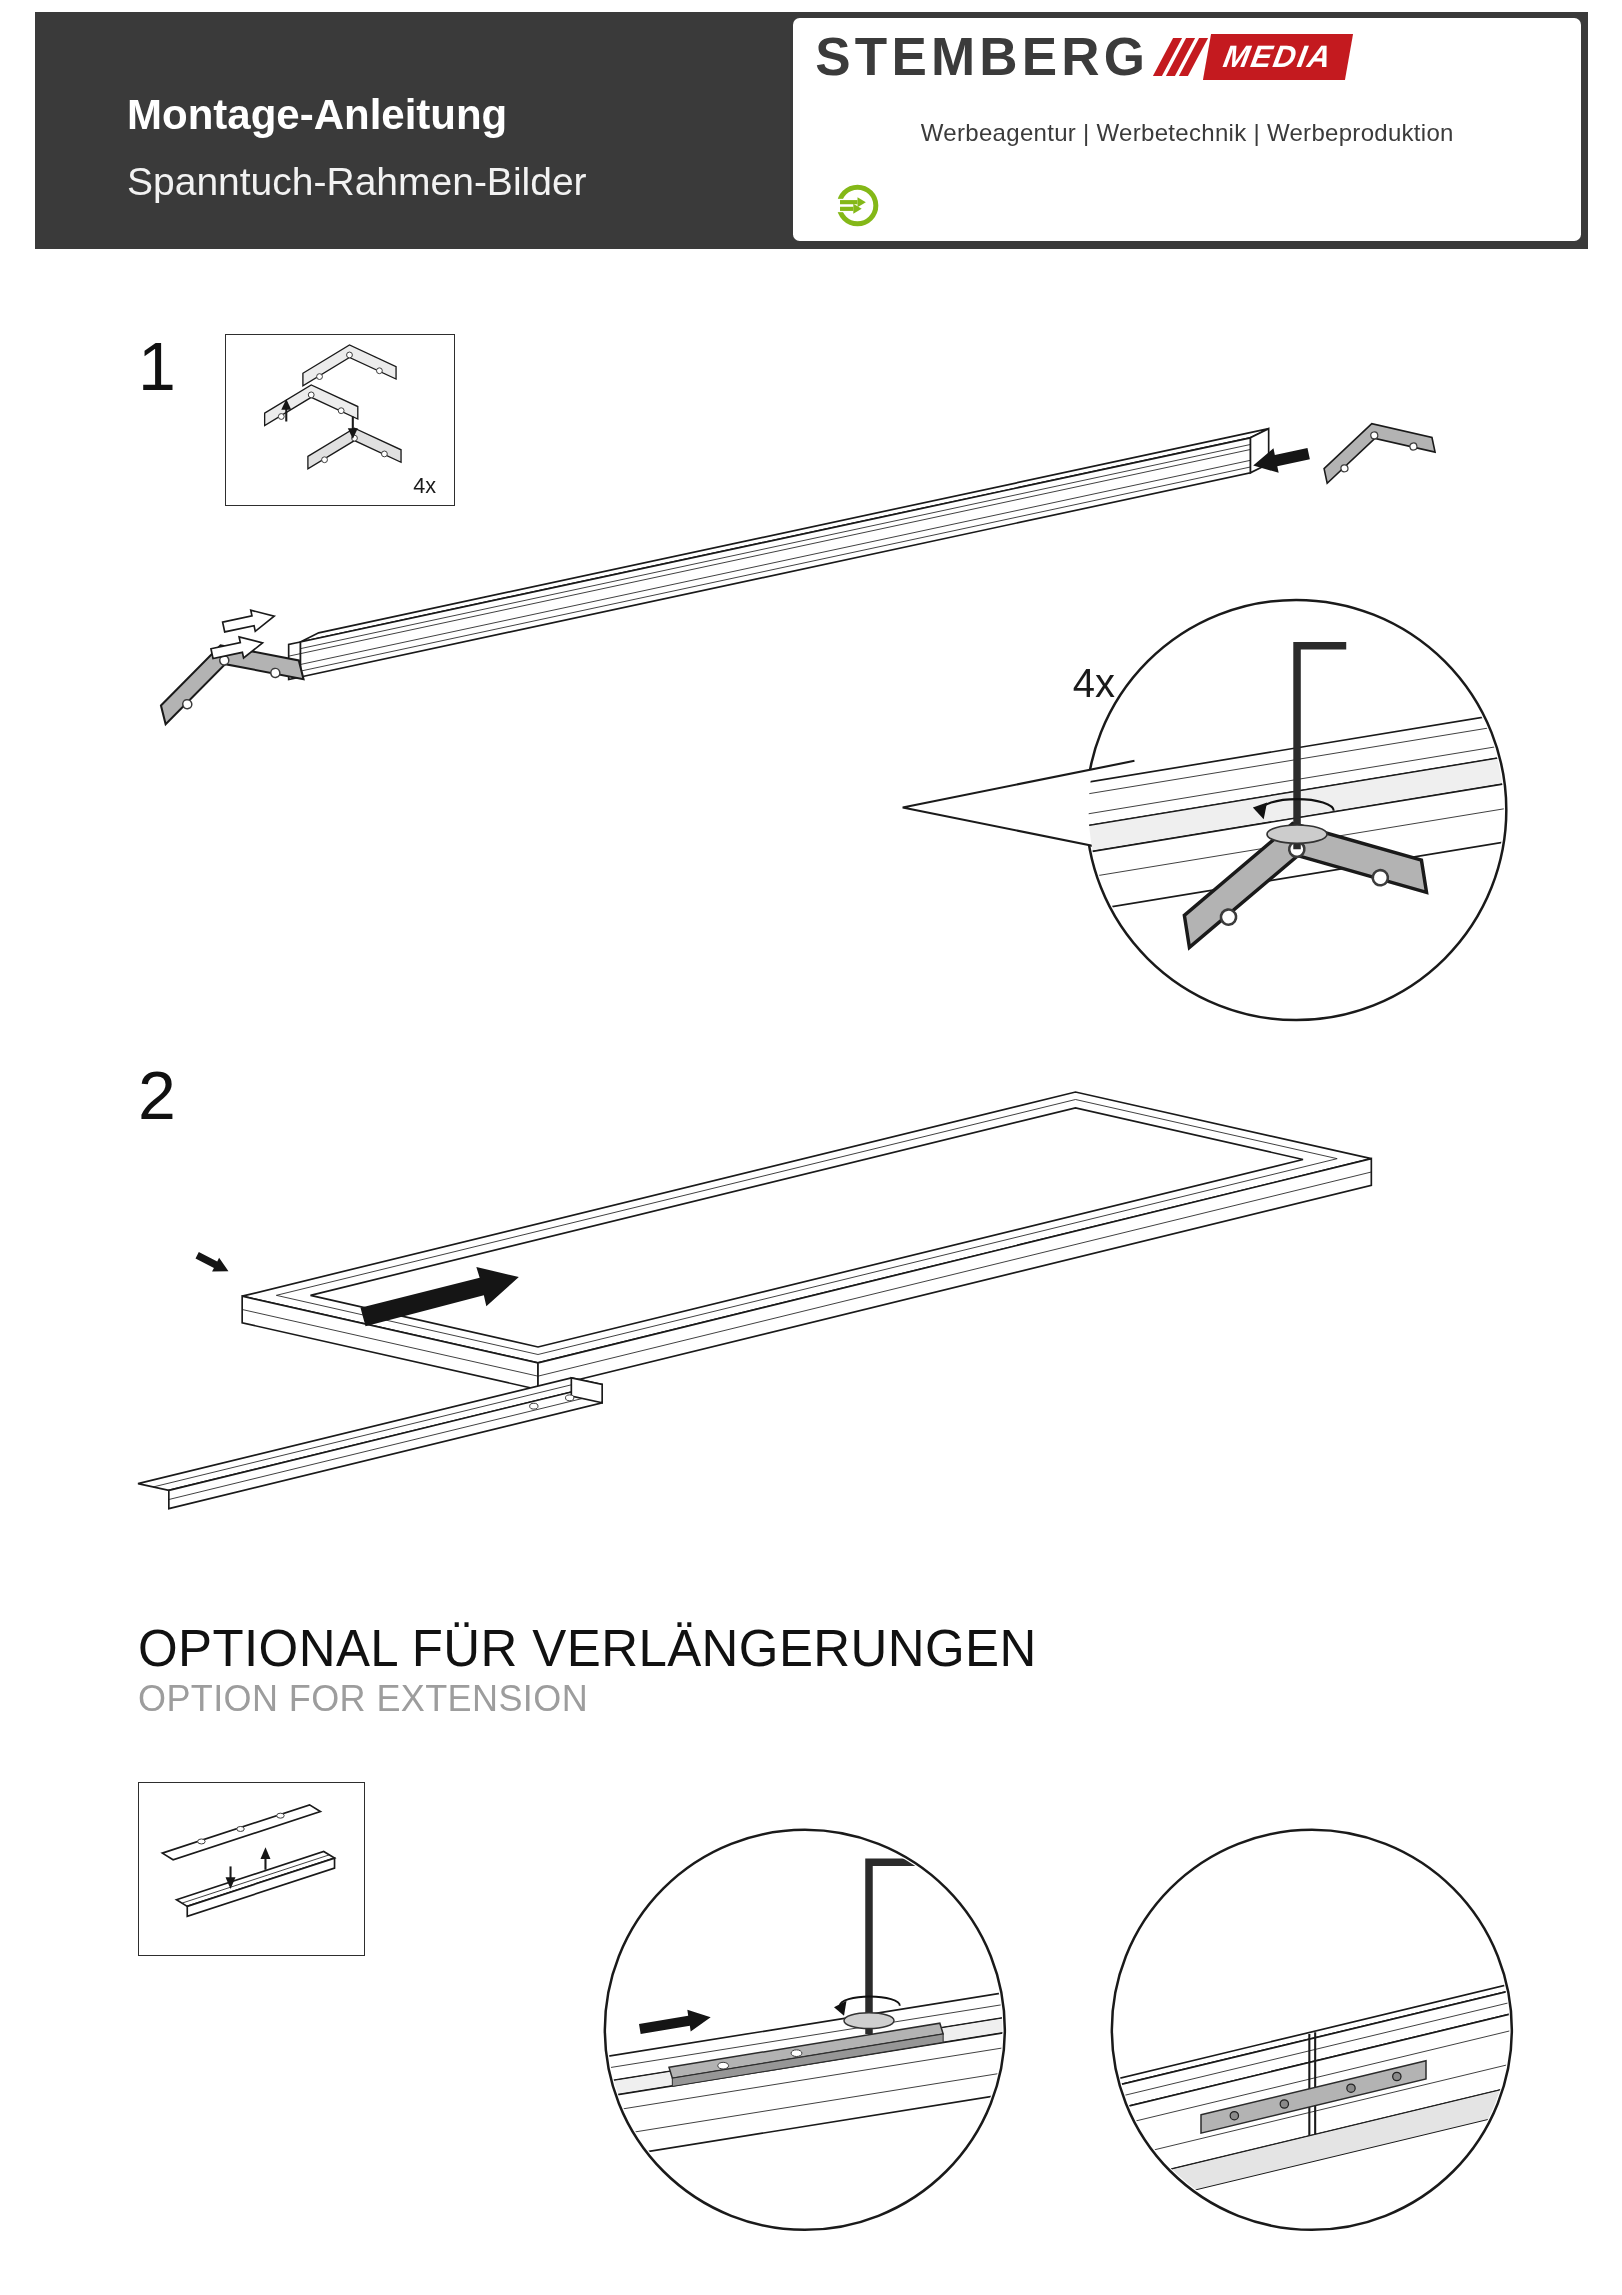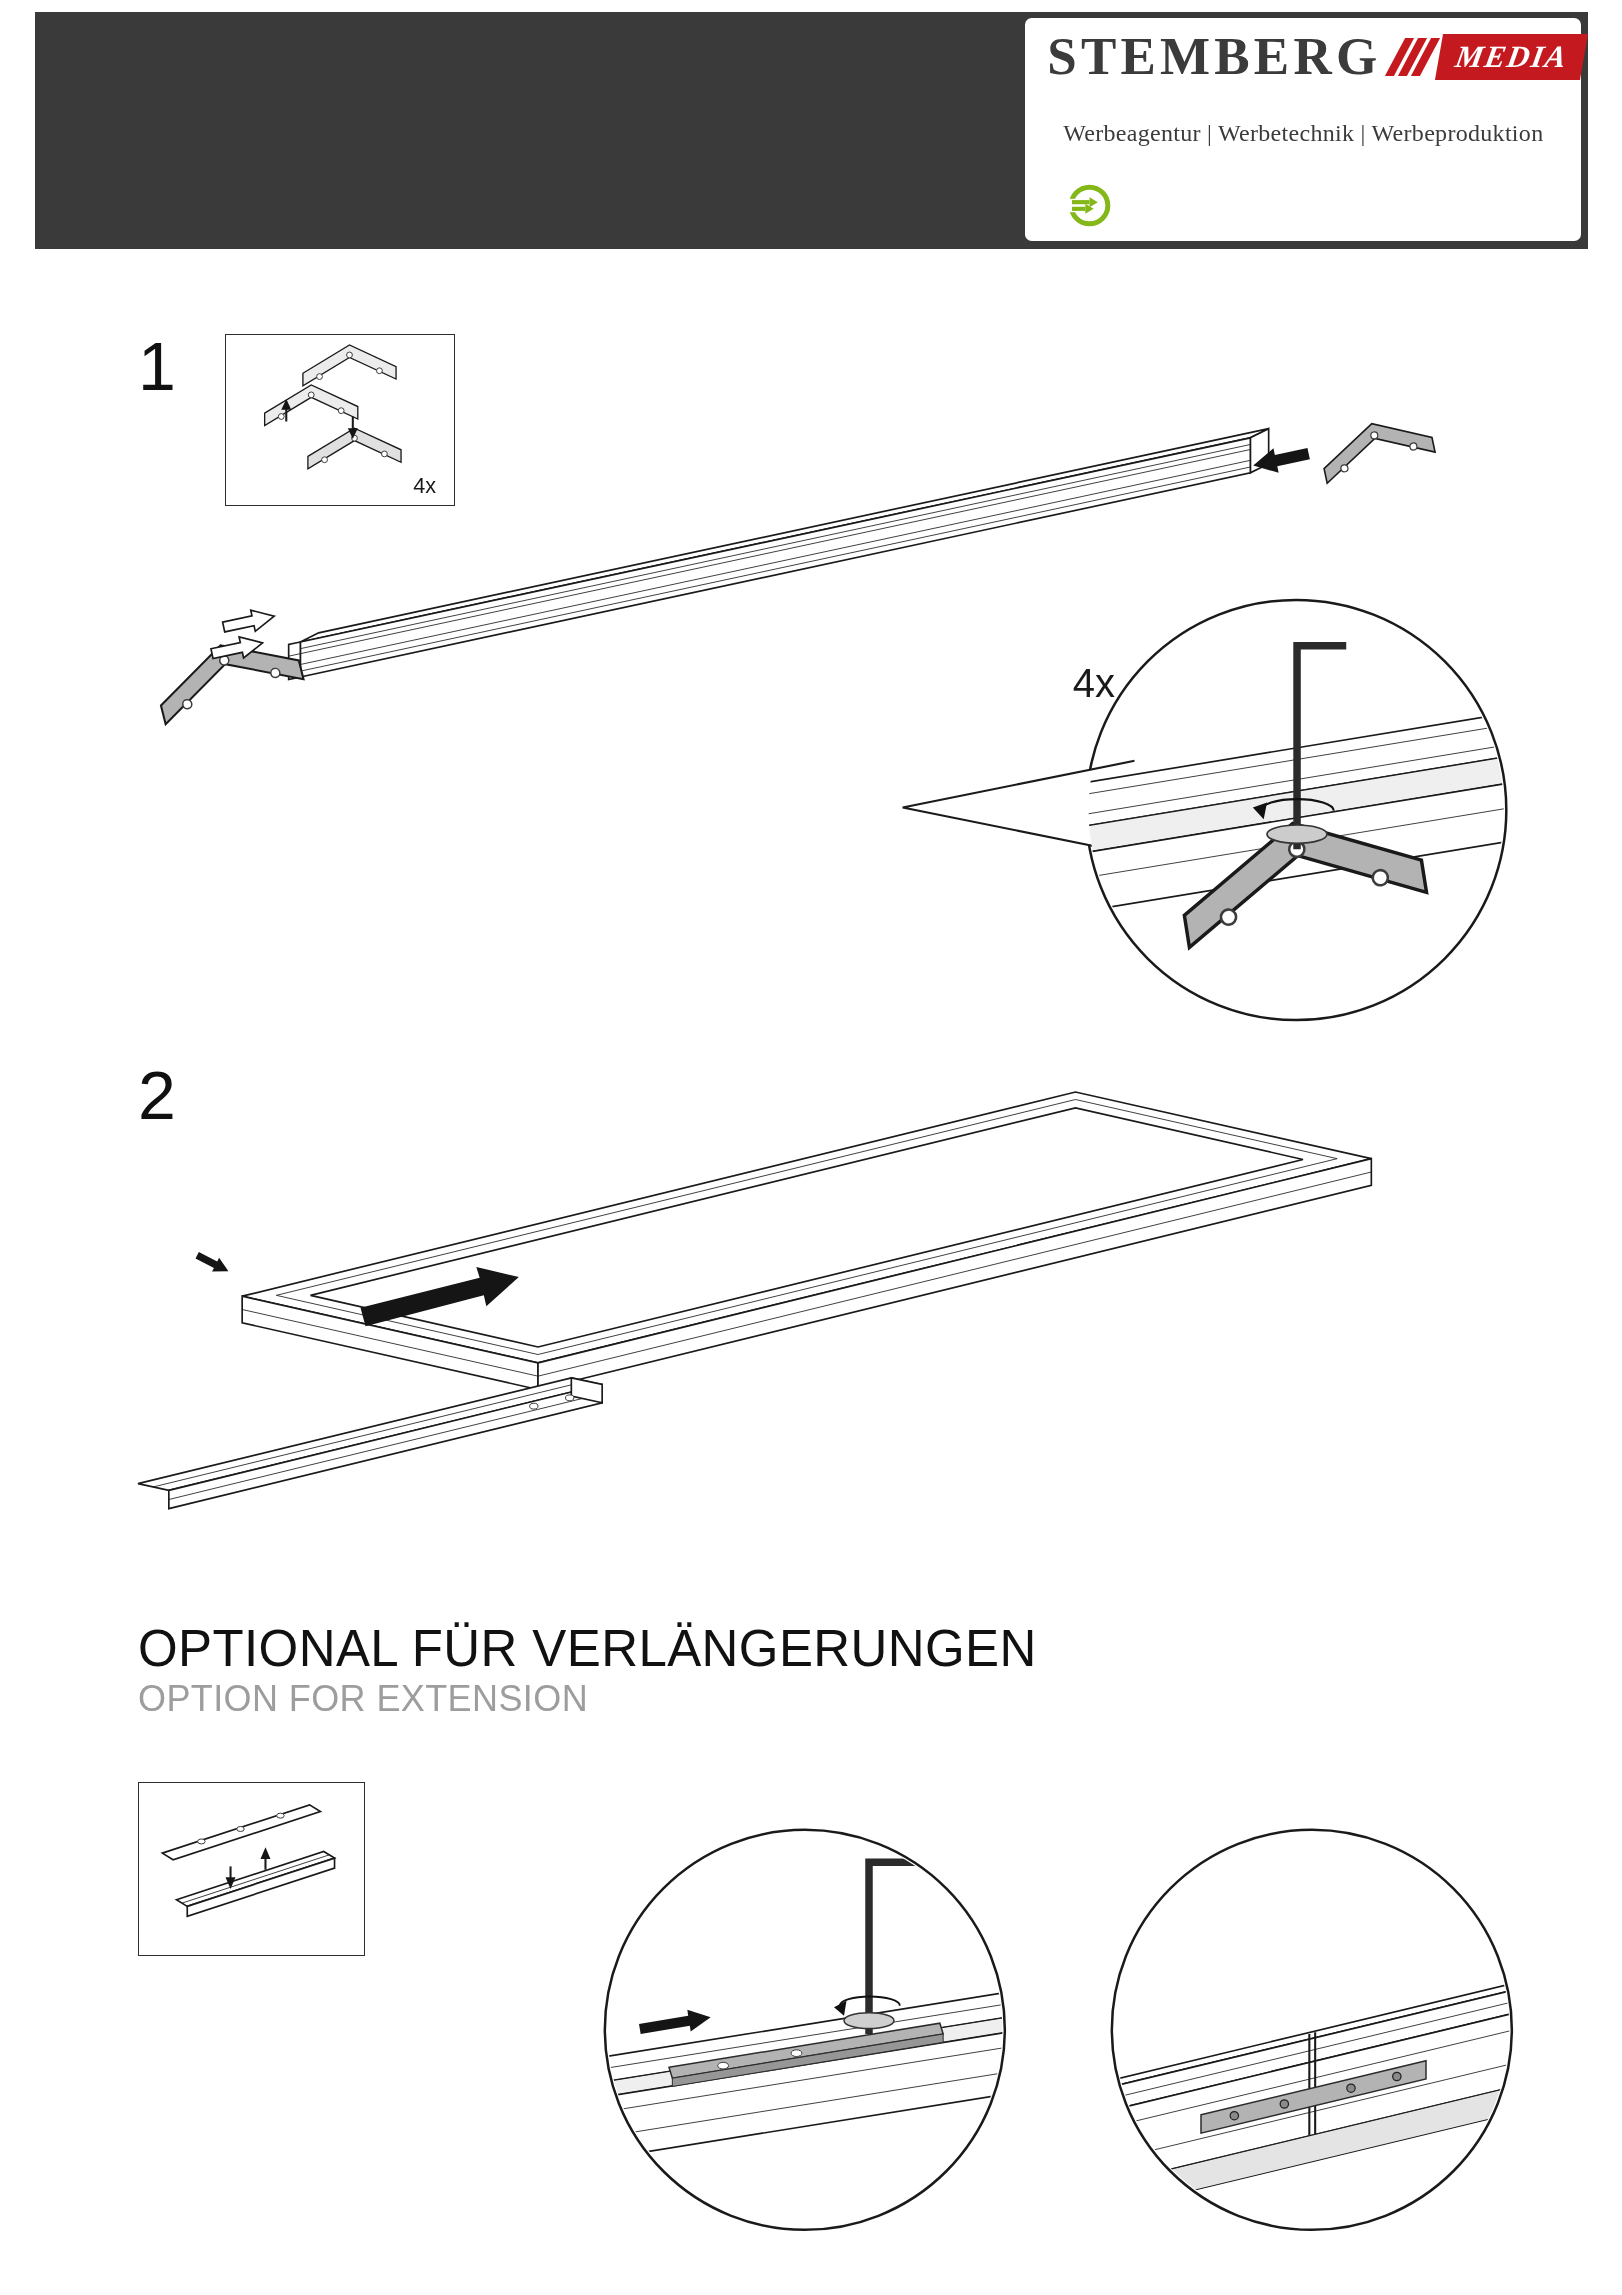--- a/index.html
+++ b/index.html
@@ -15,24 +15,24 @@
   
   .topbar {
     position:absolute; left:35px; top:11.7px; width:1553px; height:237px;
     background:#3a3a3a;
   }
   .titles { position:absolute; left:92px; top:80px; }
   .doc-title { color:#ffffff; font-size:42px; font-weight:700; line-height:1.1; }
   .doc-subtitle { color:#f2f2f2; font-size:39px; font-weight:400; margin-top:23px; line-height:1.1; }
 
   .brandpanel {
-    position:absolute; right:6.7px; top:6.7px; width:556px; height:223px;
+    position:absolute; right:6.7px; top:6.7px; width:788px; height:223px;
     background:#ffffff; border-radius:6.7px;
     padding:11.7px 22px 13.3px 22px;
-    display:flex; flex-direction:column; justify-content:space-between;font-family:Liberation Serif, serif;
+    display:flex; flex-direction:column; justify-content:space-between;
   }
   .brand-row1 { display:flex; align-items:center; }
   .stemberg { font-size:53px; font-weight:700; letter-spacing:4.2px; color:#3b3b3b; line-height:1; }
   .media-stripes { display:flex; gap:4.2px; margin:0 8.3px 0 13.3px; }
   .media-stripes i { display:block; width:9.2px; height:38px; background:#c41a1f; transform:skewX(-28deg); }
   .media-badge {
     background:#c41a1f; color:#ffffff; font-size:31px; font-weight:700; font-style:italic;
     padding:5px 16.7px; letter-spacing:1.7px; transform:skewX(-10deg);
   }
   .brand-tagline { font-size:24px; font-weight:500; color:#3b3b3b; letter-spacing:0.3px;text-align:center; }
@@ -66,20 +66,24 @@
       <circle class="hole" cx="20" cy="38" r="3.5"></circle>
       <circle class="hole" cx="56" cy="12" r="3.5"></circle>
       <circle class="hole" cx="92" cy="31" r="3.5"></circle>
     </g>
     <path id="arrow-outline" d="M0,-6 L36,-6 L36,-13 L62,0 L36,13 L36,6 L0,6 Z"></path>
     <path id="arrow-solid" d="M0,-7 L40,-7 L40,-15 L68,0 L40,15 L40,7 L0,7 Z"></path>
   </defs>
 </svg>
 
 <header class="topbar">
+  <div class="titles">
+    <div class="doc-title">Montage-Anleitung</div>
+    <div class="doc-subtitle">Spanntuch-Rahmen-Bilder</div>
+  </div>
 
   <div class="brandpanel">
     <div class="brand-row1">
       <span class="stemberg">STEMBERG</span>
       <span class="media-stripes">
           <i></i>
           <i></i>
           <i></i>
         </span>
       <span class="media-badge">MEDIA</span>

